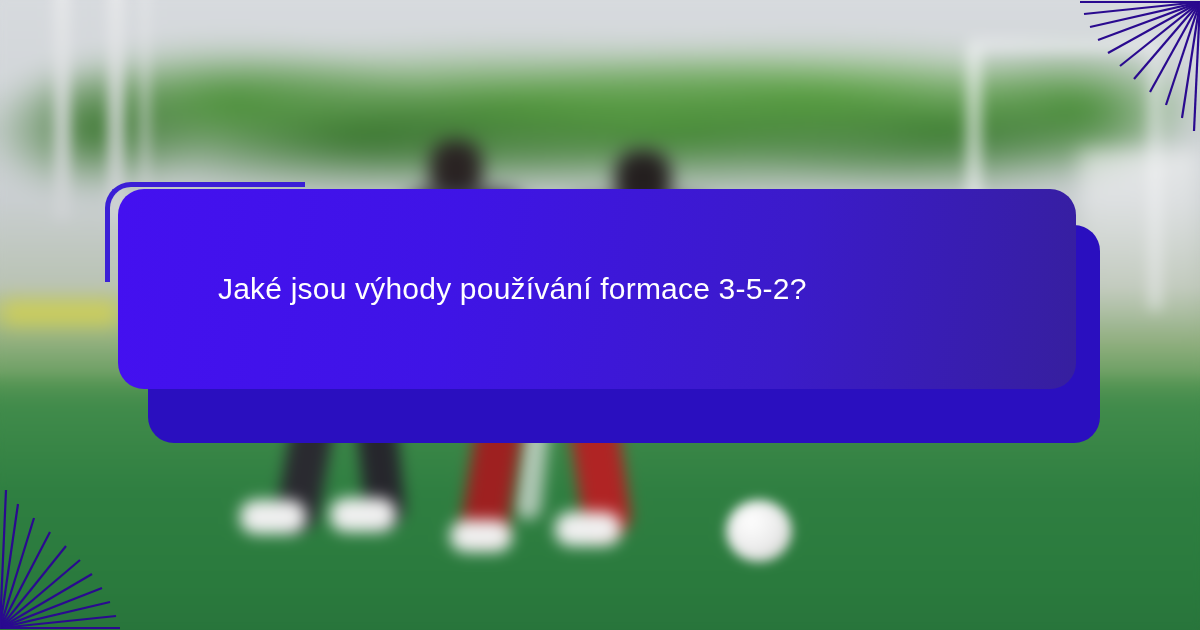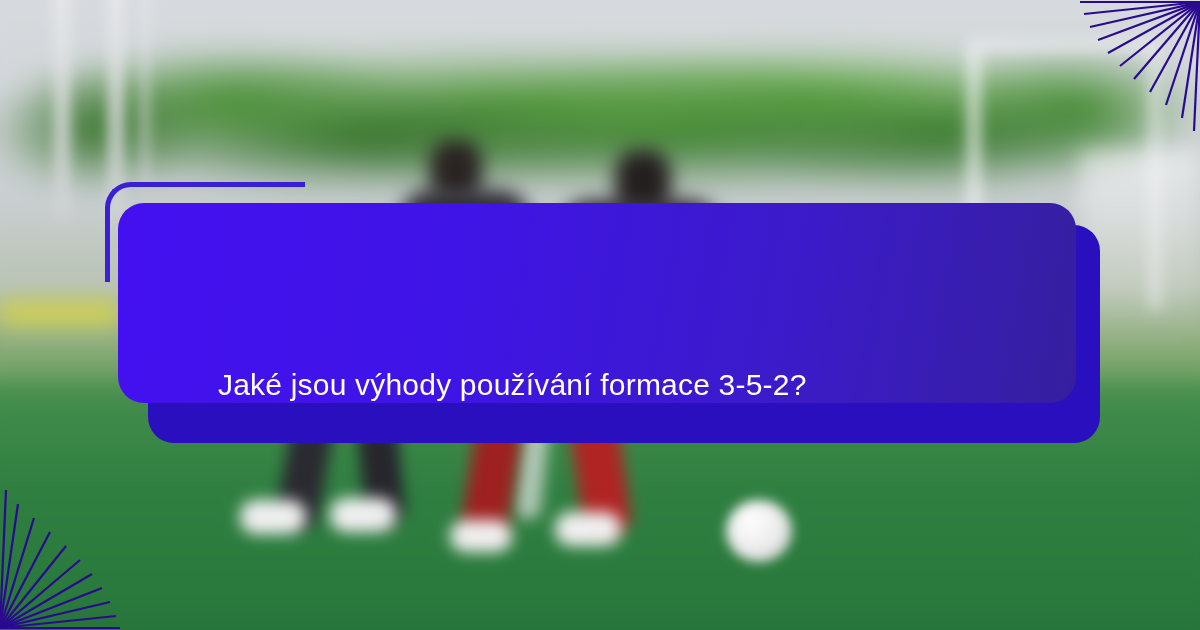--- a/index.html
+++ b/index.html
@@ -185,27 +185,27 @@
     left: 148px;
     top: 225px;
     width: 952px;
     height: 218px;
     background: #2a0fbf;
     border-radius: 26px;
   }
   .card {
     position: absolute;
     left: 118px;
-    top: 203px;
+    top: 189px;
     width: 958px;
     height: 200px;
     border-radius: 26px;
     background: linear-gradient(100deg, #4410f0 0%, #3f14e6 35%, #3b1bc9 70%, #361f9e 100%);
     display: flex;
-    align-items: flex-end;
+    align-items: center;
   }
   .card-title {
     color: #ffffff;
     font-size: 30px;
     line-height: 1.25;
     font-weight: 400;
     padding: 0 60px 0 100px;
     letter-spacing: 0.2px;
     text-align: left;
     max-width: 880px;

